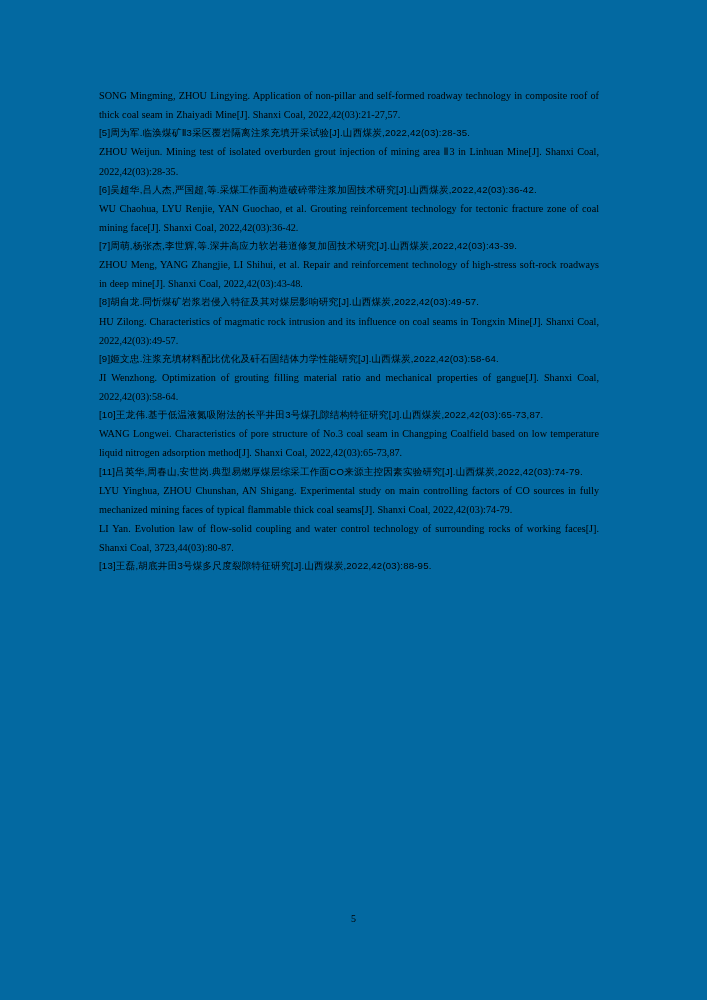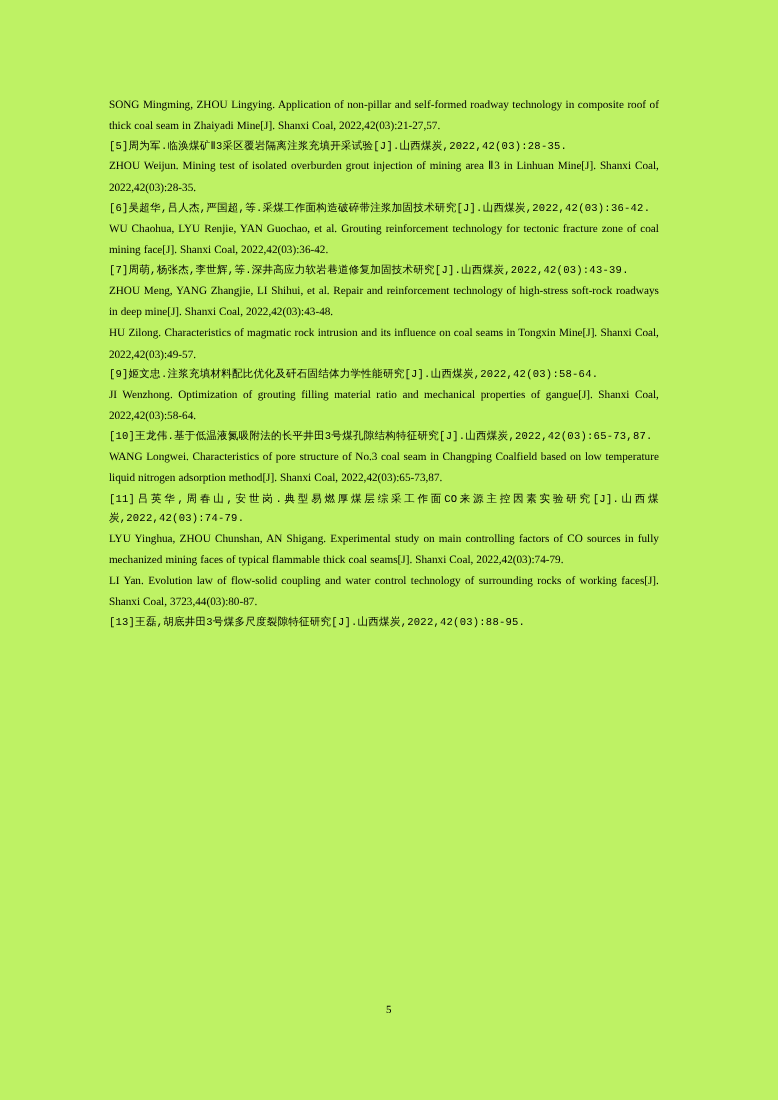--- a/index.html
+++ b/index.html
@@ -7,42 +7,42 @@
     padding: 0;
     background: #b8b8b8;
   }
   body {
     font-family: "Liberation Serif", serif;
   }
   .page {
     position: relative;
     width: 707px;
     height: 1000px;
-    background: #bef264;
+    background: #0369a1;
     margin: 0 auto;
     box-sizing: border-box;
     overflow: hidden;
   }
   .content {
     position: absolute;
     left: 99px;
     top: 86px;
     width: 500px;
   }
   .ref {
     font-size: 10.2px;
     line-height: 1.88;
     text-align: justify;
     text-justify: inter-ideograph;
     color: #000;
     margin: 0;
     word-spacing: 0.2px;
   }
   .ref.zh {
-    font-family: Liberation Mono, monospace;
+    font-family: Liberation Sans, sans-serif;
     font-size: 9.6px;
     letter-spacing: 0.2px;
   }
   .ref.en {
     font-family: "Liberation Serif", serif;
   }
   .pagenum {
     position: absolute;
     left: 0;
     right: 0;
@@ -58,20 +58,21 @@
 
 <div class="page">
   <div class="content">
       <p class="ref en">SONG Mingming, ZHOU Lingying. Application of non-pillar and self-formed roadway technology in composite roof of thick coal seam in Zhaiyadi Mine[J]. Shanxi Coal, 2022,42(03):21-27,57.</p>
       <p class="ref zh">[5]周为军.临涣煤矿Ⅱ3采区覆岩隔离注浆充填开采试验[J].山西煤炭,2022,42(03):28-35.</p>
       <p class="ref en">ZHOU Weijun. Mining test of isolated overburden grout injection of mining area Ⅱ3 in Linhuan Mine[J]. Shanxi Coal, 2022,42(03):28-35.</p>
       <p class="ref zh">[6]吴超华,吕人杰,严国超,等.采煤工作面构造破碎带注浆加固技术研究[J].山西煤炭,2022,42(03):36-42.</p>
       <p class="ref en">WU Chaohua, LYU Renjie, YAN Guochao, et al. Grouting reinforcement technology for tectonic fracture zone of coal mining face[J]. Shanxi Coal, 2022,42(03):36-42.</p>
       <p class="ref zh">[7]周萌,杨张杰,李世辉,等.深井高应力软岩巷道修复加固技术研究[J].山西煤炭,2022,42(03):43-39.</p>
       <p class="ref en">ZHOU Meng, YANG Zhangjie, LI Shihui, et al. Repair and reinforcement technology of high-stress soft-rock roadways in deep mine[J]. Shanxi Coal, 2022,42(03):43-48.</p>
+      <p class="ref zh">[8]胡自龙.同忻煤矿岩浆岩侵入特征及其对煤层影响研究[J].山西煤炭,2022,42(03):49-57.</p>
       <p class="ref en">HU Zilong. Characteristics of magmatic rock intrusion and its influence on coal seams in Tongxin Mine[J]. Shanxi Coal, 2022,42(03):49-57.</p>
       <p class="ref zh">[9]姬文忠.注浆充填材料配比优化及矸石固结体力学性能研究[J].山西煤炭,2022,42(03):58-64.</p>
       <p class="ref en">JI Wenzhong. Optimization of grouting filling material ratio and mechanical properties of gangue[J]. Shanxi Coal, 2022,42(03):58-64.</p>
       <p class="ref zh">[10]王龙伟.基于低温液氮吸附法的长平井田3号煤孔隙结构特征研究[J].山西煤炭,2022,42(03):65-73,87.</p>
       <p class="ref en">WANG Longwei. Characteristics of pore structure of No.3 coal seam in Changping Coalfield based on low temperature liquid nitrogen adsorption method[J]. Shanxi Coal, 2022,42(03):65-73,87.</p>
       <p class="ref zh">[11]吕英华,周春山,安世岗.典型易燃厚煤层综采工作面CO来源主控因素实验研究[J].山西煤炭,2022,42(03):74-79.</p>
       <p class="ref en">LYU Yinghua, ZHOU Chunshan, AN Shigang. Experimental study on main controlling factors of CO sources in fully mechanized mining faces of typical flammable thick coal seams[J]. Shanxi Coal, 2022,42(03):74-79.</p>
       <p class="ref en">LI Yan. Evolution law of flow-solid coupling and water control technology of surrounding rocks of working faces[J]. Shanxi Coal, 3723,44(03):80-87.</p>
       <p class="ref zh">[13]王磊,胡底井田3号煤多尺度裂隙特征研究[J].山西煤炭,2022,42(03):88-95.</p>
     </div>

